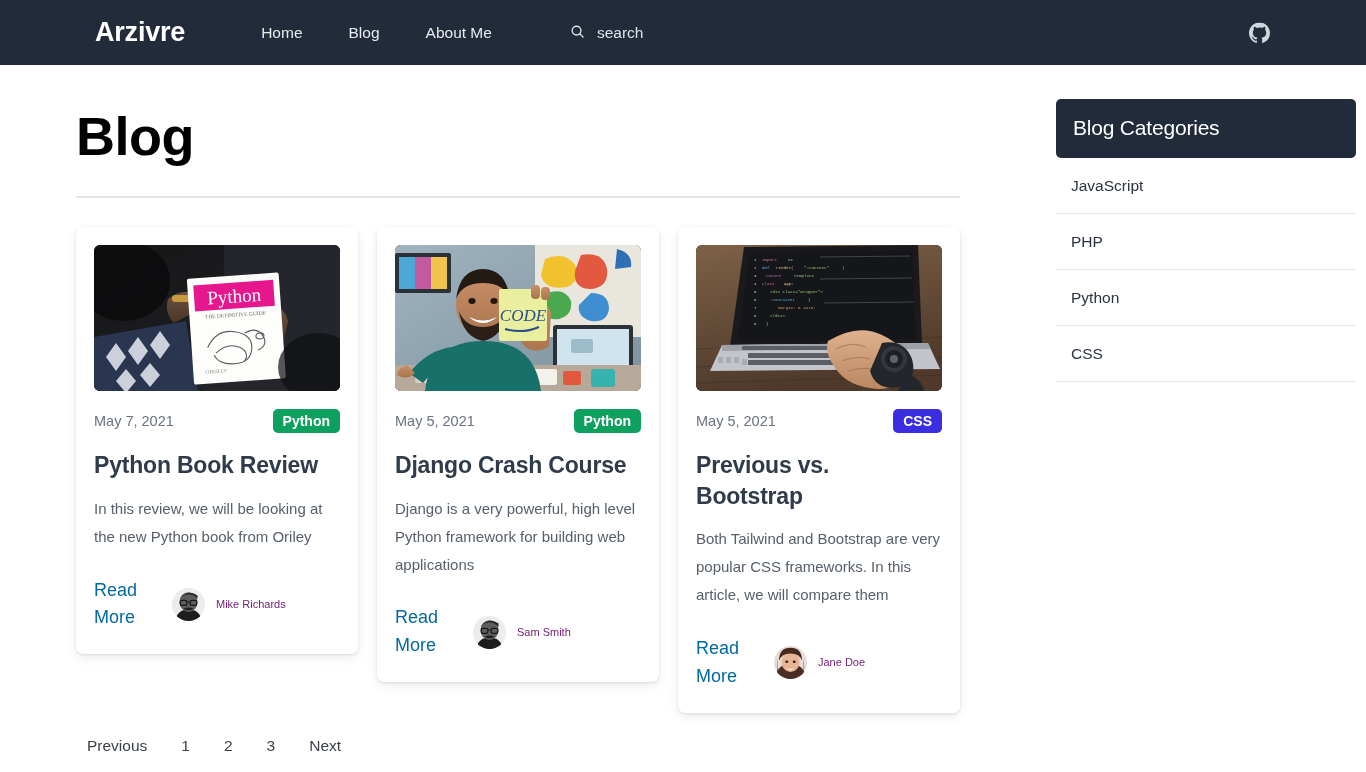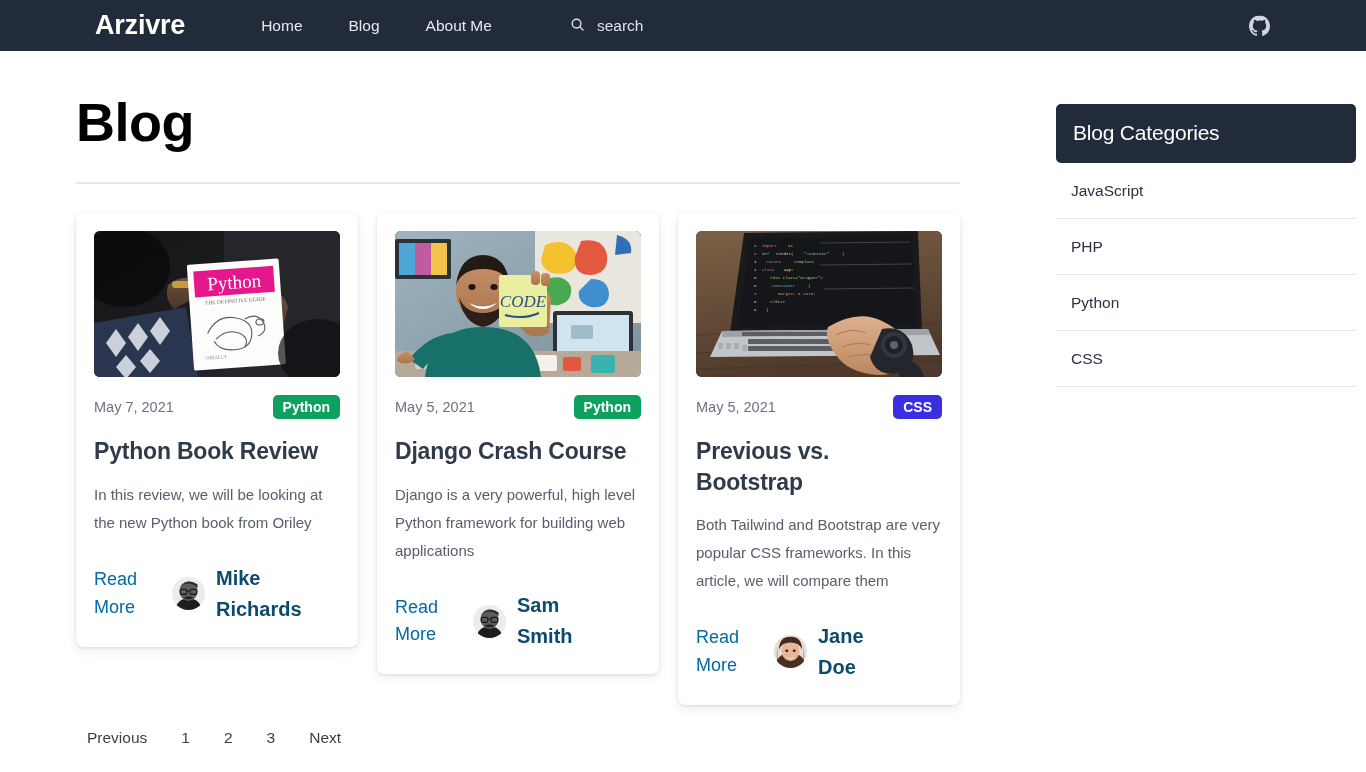--- a/index.html
+++ b/index.html
@@ -6,21 +6,21 @@
   html, body {
     width: 1366px;
     height: 772px;
     background: #ffffff;
     font-family: "Liberation Sans", sans-serif;
     overflow: hidden;
   }
 
   
   .navbar {
-    height: 51px;
+    height: 65px;
     background: #212b3a;
     display: flex;
     align-items: center;
     padding: 0 30px 0 95px;
     position: relative;
   }
   .brand {
     color: #ffffff;
     font-size: 27px;
     font-weight: bold;
@@ -174,23 +174,23 @@
   }
   .avatar {
     width: 33px; height: 33px;
     border-radius: 50%;
     overflow: hidden;
     flex: 0 0 33px;
     background: #f1f1f1;
   }
   .avatar svg { display: block; width: 100%; height: 100%; }
   .author-name {
-    font-size: 20px;
-    font-weight: bold;
-    color: #0c4a6e;
+    font-size: 11px;
+    font-weight: normal;
+    color: #701a75;
     line-height: 1.55;
     width: 84px;
   }
 
   
   .pagination {
     display: flex;
     align-items: center;
     margin-top: 24px;
     padding-left: 11px;
@@ -199,21 +199,21 @@
     font-size: 15.5px;
     color: #3a3f47;
     text-decoration: none;
     margin-right: 34px;
     cursor: pointer;
   }
   .page-link.num { margin-right: 34px; }
   .page-link:last-child { margin-right: 0; }
 
   
-  .side-col { padding-top: 53px; }
+  .side-col { padding-top: 34px; }
   .side-head {
     background: #212b3a;
     color: #ffffff;
     font-size: 21px;
     border-radius: 5px;
     padding: 17px 17px 18px 17px;
     letter-spacing: -0.2px;
   }
   .cat-list { list-style: none; }
   .cat-item {

